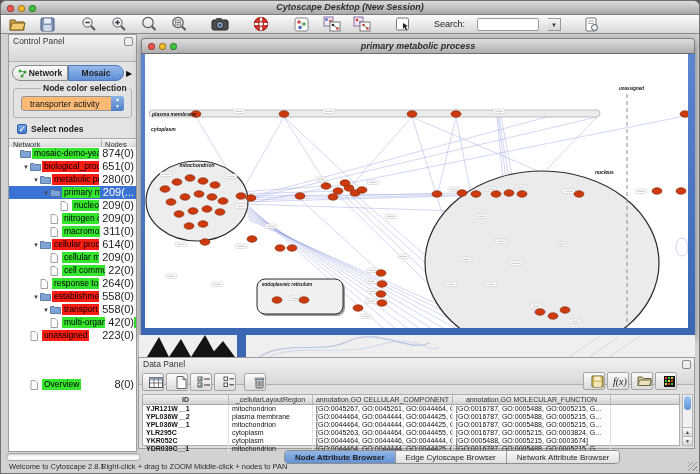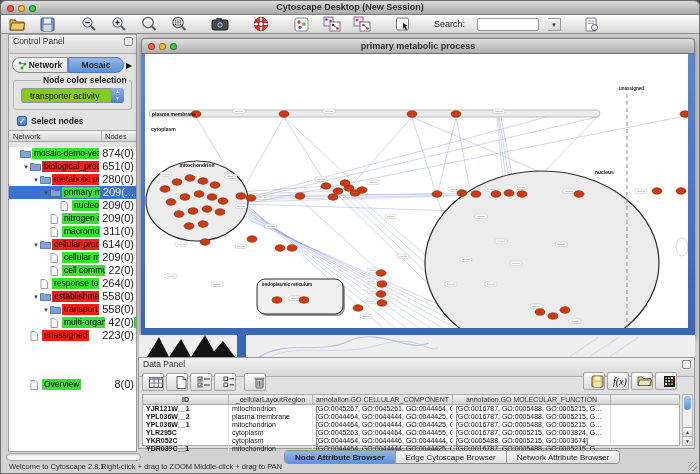--- a/index.html
+++ b/index.html
@@ -1,68 +1,68 @@
 <!DOCTYPE html>
 <html><head>
 <meta charset="utf-8">
 <style>
   html,body{margin:0;padding:0;background:#555;}
   *{box-sizing:border-box;}
   .app{position:relative;width:700px;height:474px;background:#d2d2d2;font-family:"Liberation Sans",sans-serif;
        border:1px solid #6f6f6f;border-radius:6px 6px 0 0;overflow:hidden;}
   
   .titlebar{position:absolute;left:0;top:0;right:0;height:14px;background:linear-gradient(#dcdcdc,#a8a8a8);
-            border-bottom:1px solid #7d7d7d;border-radius:6px 6px 0 0;}
+            border-bottom:1px solid #7d7d7d;border-radius:6px 6px 0 0;font-style:italic;}
   .lights{position:absolute;left:6px;top:4px;display:flex;gap:4px;}
   .light{width:7px;height:7px;border-radius:50%;border:.5px solid rgba(0,0,0,.35);}
   .l-red{background:#f4574e}.l-yel{background:#f7bb2e}.l-grn{background:#3fc53f}
   .wtitle{text-align:center;font-size:9px;font-weight:bold;color:#2d2d2d;line-height:13px;}
   
   .toolbar{position:absolute;top:14px;left:0;right:0;height:19px;display:flex;align-items:center;padding:0 6px;gap:9px;
            background:linear-gradient(#fcfcfc,#d8d8d8);border-bottom:1px solid #8d8d8d;}
   .tbtn{width:21px;height:17px;display:flex;align-items:center;justify-content:center;}
   .gap{margin-left:11px;}
   .searchlab{font-size:9px;color:#222;margin-left:12px;margin-right:3px;}
   .searchbox{width:62px;height:13px;background:#fff;border:1px solid #9a9a9a;border-radius:2px;font-size:8px;padding:0 2px;}
   .ddbtn{width:13px;height:13px;border:1px solid #9a9a9a;border-left:none;background:linear-gradient(#f5f5f5,#d5d5d5);
          font-size:6px;line-height:12px;text-align:center;color:#333;}
   
   .cpanel{position:absolute;left:7px;top:33px;width:129px;height:418px;background:#e3e3e3;border:1px solid #9c9c9c;}
-  .phead{height:19px;background:linear-gradient(#f2f2f2,#d7d7d7);border-bottom:1px solid #b0b0b0;
+  .phead{height:27px;background:linear-gradient(#f2f2f2,#d7d7d7);border-bottom:1px solid #b0b0b0;
          font-size:8.5px;color:#333;line-height:13px;padding-left:4px;position:relative;}
   .floatico{position:absolute;right:3px;top:2px;width:9px;height:9px;border:1px solid #8a8a8a;background:#eee;border-radius:2px;}
   .ctabs{display:flex;align-items:center;margin:3px 2px 2px 3px;height:16px;}
   .ctab{flex:1;height:16px;font-size:8.5px;font-weight:bold;color:#1d1d1d;text-align:center;line-height:15px;
         border:1px solid #8a8a8a;background:linear-gradient(#fdfdfd,#dedede);display:flex;align-items:center;justify-content:center;gap:2px;}
   .ctab.first{border-radius:8px 0 0 8px;}
   .ctab.sel{background:linear-gradient(#96b9ea,#5e8fd8);border-radius:0 8px 8px 0;border-color:#4e7ab8;}
   .ctab-arrow{width:10px;font-size:8px;color:#111;text-align:center;}
   .gbox{position:relative;margin:7px 4px 4px 4px;border:1px solid #b3b3b3;border-radius:3px;height:30px;}
   .glegend{position:absolute;top:-6px;left:5px;background:#e3e3e3;padding:0 2px;font-size:8.5px;font-weight:bold;color:#222;margin-left:22px;}
-  .combo{position:absolute;left:7px;right:7px;top:7px;height:15px;background:#84cc16;border:1px solid #949494;border-radius:3px;
+  .combo{position:absolute;left:7px;right:7px;top:7px;height:15px;background:#fdba74;border:1px solid #949494;border-radius:3px;
          font-size:8.5px;color:#111;line-height:14px;padding-left:8px;}
   .combo-btn{position:absolute;right:-1px;top:-1px;width:13px;height:15px;border-radius:0 3px 3px 0;
              background:linear-gradient(#8db1e6,#4d7ec8);color:#fff;font-size:5px;line-height:7px;text-align:center;}
   .chkrow{display:flex;align-items:center;gap:4px;margin:6px 0 4px 8px;}
   .chk{width:10px;height:10px;background:linear-gradient(#79a6e6,#3e74ce);border:1px solid #2d5ba8;border-radius:2px;
        color:#fff;font-size:8px;line-height:9px;text-align:center;font-weight:bold;}
   .chklab{font-size:8.5px;font-weight:bold;color:#1a1a1a;}
   .theader{display:flex;height:12px;background:linear-gradient(#f4f4f4,#d4d4d4);border-top:1px solid #a9a9a9;border-bottom:1px solid #a9a9a9;font-size:7.5px;color:#333;}
   .theader .h1{width:93px;border-right:1px solid #b5b5b5;padding-left:4px;line-height:11px;}
   .theader .h2{flex:1;padding-left:3px;line-height:11px;}
   .tbody{position:absolute;left:0;right:0;top:112px;bottom:0;background:#fff;overflow:hidden;}
   .trow{position:relative;height:13px;background:#fff;white-space:nowrap;display:flex;align-items:center;}
   .trow.sel{background:#3a73d4;}
   .arr{width:8px;font-size:6px;color:#444;text-align:center;flex:none;}
   .ticon{width:12px;flex:none;display:flex;align-items:center;}
   .chip{font-size:8.5px;color:#000;padding:0 2px;line-height:11px;flex:none;}
   .cnt{position:absolute;right:2px;top:0;font-size:11px;color:#222;line-height:13px;background:inherit;padding-left:3px;}
   .trow.sel .cnt{color:#fff;}
   
-  .netwin{position:absolute;left:140px;top:37px;width:554px;height:297px;box-shadow:0 3px 8px rgba(0,0,0,.45);border-radius:4px 4px 0 0;}
+  .netwin{position:absolute;left:140px;top:37px;width:554px;height:297px;box-shadow:0 3px 8px rgba(0,0,0,.45);border-radius:4px 4px 0 0;font-style:italic;}
   .ntitle{position:absolute;left:0;top:0;right:0;height:16px;background:linear-gradient(#dedede,#aeaeae);
           border:1px solid #808080;border-bottom:1px solid #6e6e6e;border-radius:4px 4px 0 0;}
   .ntitle .wtitle{font-size:9px;line-height:15px;}
   .nframe{position:absolute;left:0;right:0;top:16px;bottom:0;background:linear-gradient(#5c86d2,#3a66b4);}
   .ncanvas{position:absolute;left:4px;right:7px;top:0;bottom:7px;background:#fff;overflow:hidden;}
   .rlabel{font-weight:bold;fill:#151515;}
   
   .desk{position:absolute;left:137px;top:334px;width:557px;height:22px;background:#efefef;overflow:hidden;border-left:1px solid #bbb;}
   
   .dpanel{position:absolute;left:137px;top:356px;width:557px;height:92px;background:#e0e0e0;border:1px solid #9a9a9a;}
@@ -771,16 +771,16 @@
   <div class="btabs">
     <div class="btab sel">Node Attribute Browser</div>
     <div class="btab">Edge Cytoscape Browser</div>
     <div class="btab">Network Attribute Browser</div>
   </div>
 
   <div class="progress"></div>
   <div class="sbar">
     <span style="left:8px">Welcome to Cytoscape 2.8.1</span>
     <span style="left:100px">Right-click + drag to ZOOM</span>
-    <span style="left:193px">Middle-click + drag to PAN</span>
+    <span style="left:193px">Middle-click + nodes to PAN</span>
   </div>
   <div class="grip"></div>
 </div>
 
 </body></html>

